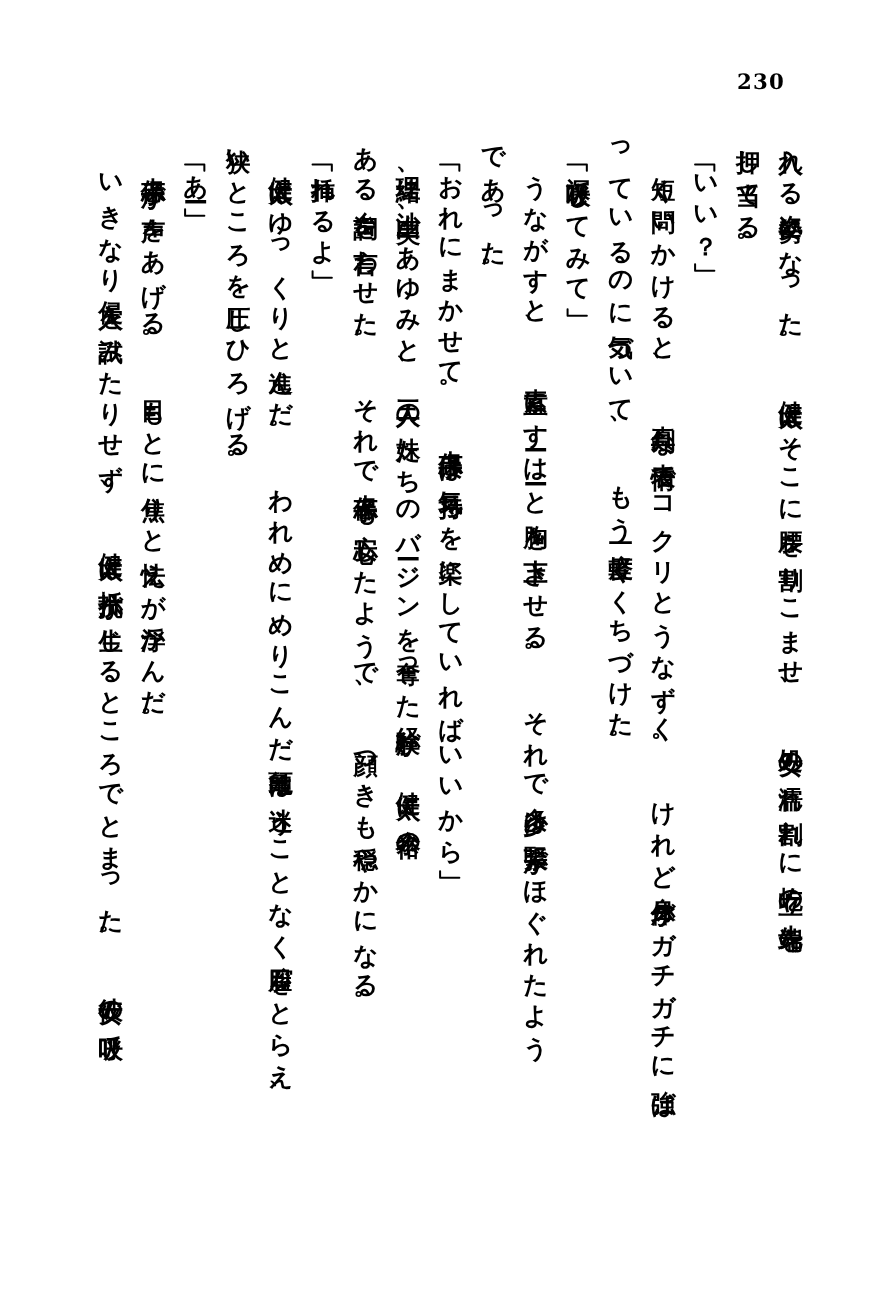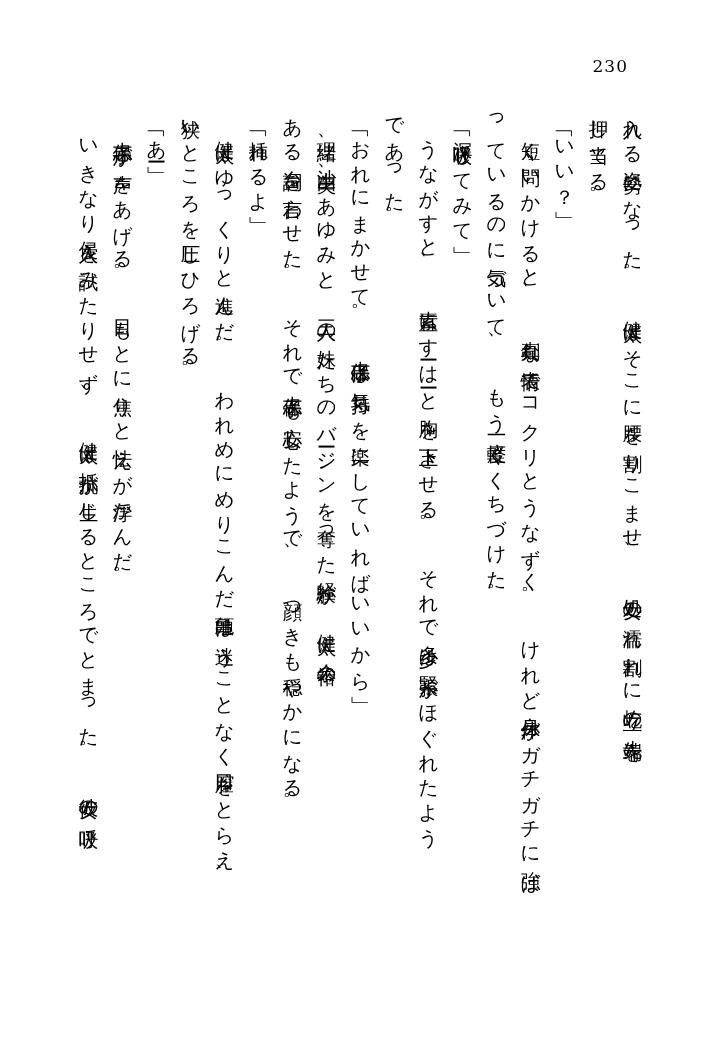--- a/index.html
+++ b/index.html
@@ -14,20 +14,21 @@
     font-family: "DejaVu Serif", "Liberation Serif", serif;
     color: #000000;
   }
 
   .page {
     position: relative;
     width: 714px;
     height: 1050px;
     background: #ffffff;
     box-sizing: border-box;
+    font-weight: bold;
   }
 
   .page-number {
     position: absolute;
     top: 56px;
     right: 86px;
     font-size: 17px;
     letter-spacing: 1px;
     font-family: "DejaVu Serif", "Liberation Serif", serif;
     color: #000;

